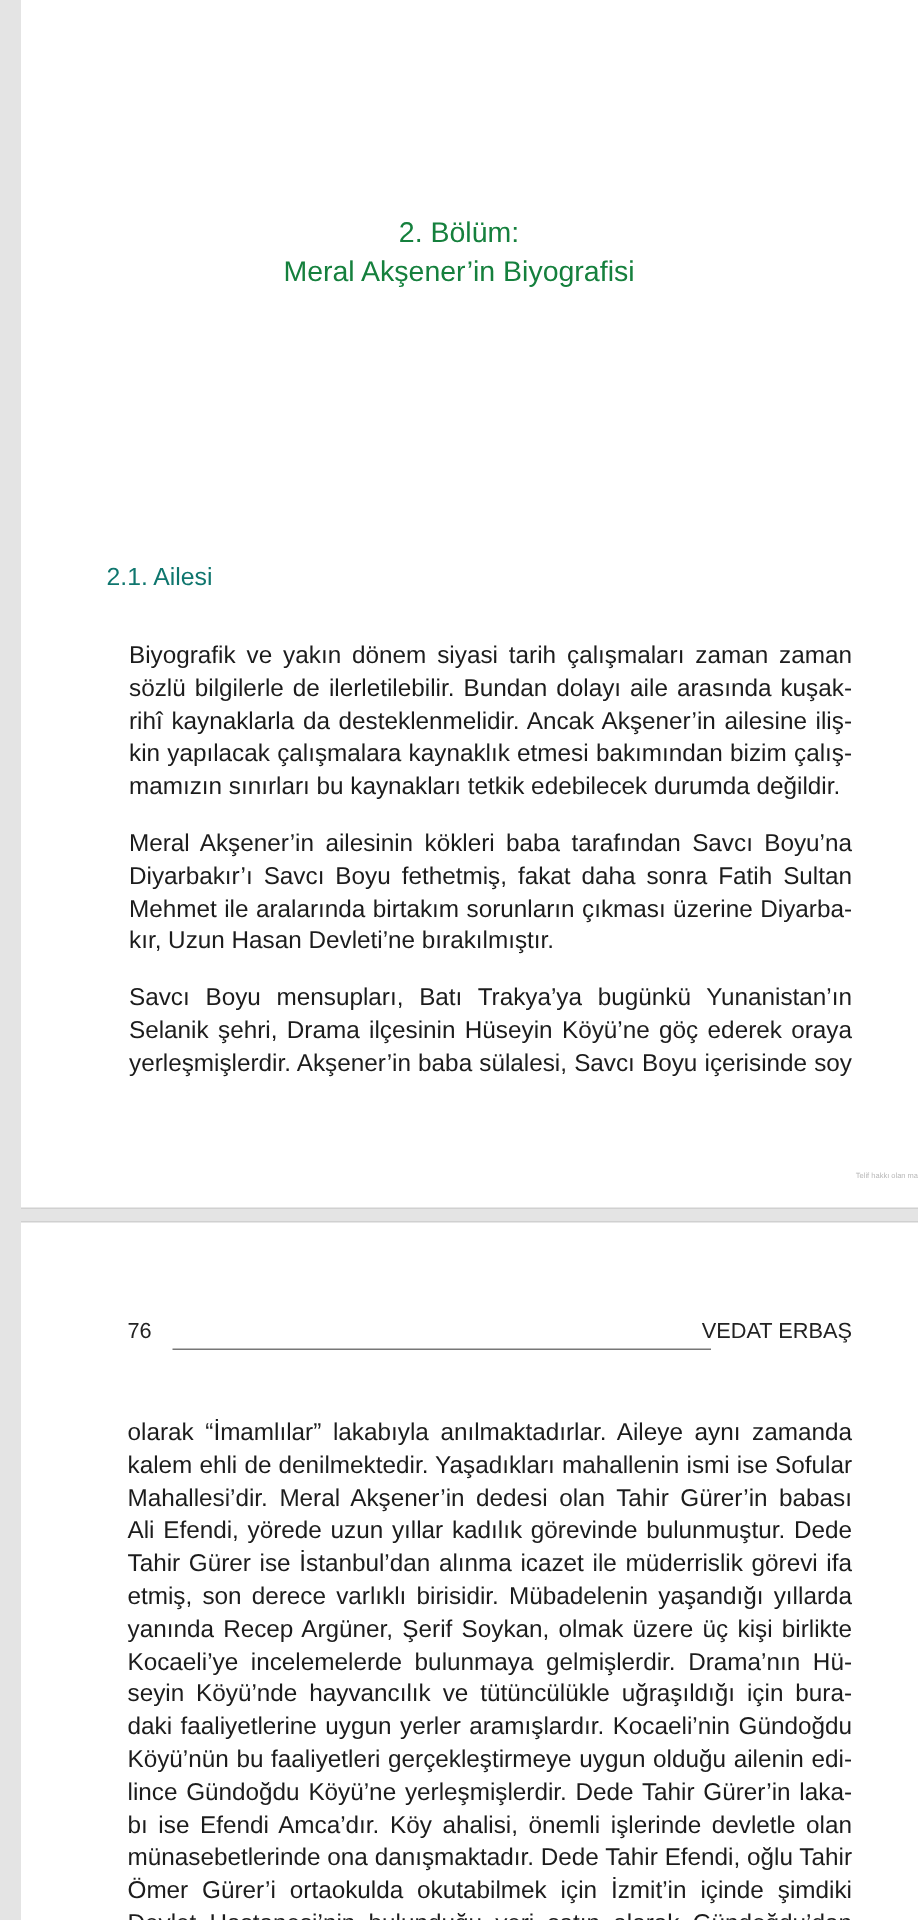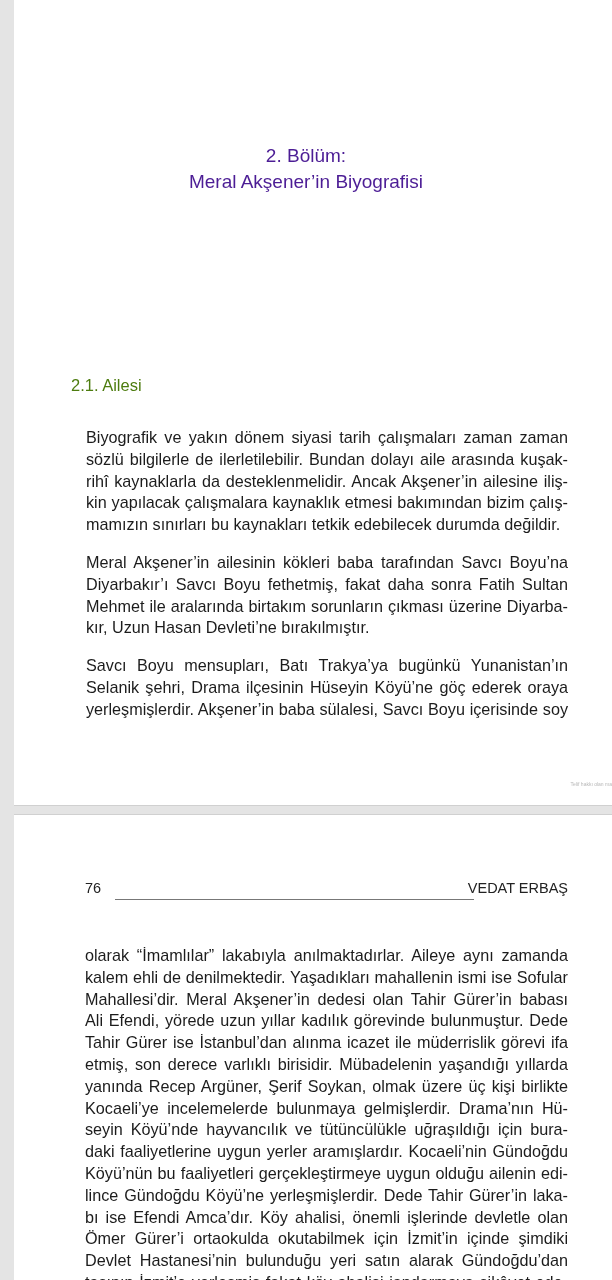--- a/index.html
+++ b/index.html
@@ -10,24 +10,24 @@
     color: #1e1e1e;
     position: relative;
   }
   .page {
     position: absolute; left: 14px; width: 598px; background: #ffffff;
   }
   #page1 { top: 0; height: 805px; border-bottom: 1px solid #d0d0d0; }
   #page2 { top: 814px; height: 466px; border-top: 1px solid #d0d0d0; }
   .chapter-title {
     position: absolute; top: 143px; left: 0; width: 100%;
-    text-align: center; font-size: 19px; line-height: 26px; color: #4c1d95;
+    text-align: center; font-size: 19px; line-height: 26px; color: #15803d;
   }
   .section-heading {
-    position: absolute; top: 376px; left: 71px; font-size: 16.5px; color: #4d7c0f;
+    position: absolute; top: 376px; left: 71px; font-size: 16.5px; color: #0f766e;
   }
   .body-text {
     position: absolute; left: 71px; width: 497px;
     font-size: 16.2px; line-height: 21.8px; color: #1c1c1c;
     text-align: justify;
   }
   .body-text p { margin: 16px 0 4px 0; text-indent: 15px; }
   .body-text p.cont { text-indent: 0; }
   .line { display: block; text-align: justify; text-align-last: justify; white-space: nowrap; }
   .line.last { text-align-last: left; }
@@ -93,17 +93,18 @@
     <span class="line">Ali Efendi, yörede uzun yıllar kadılık görevinde bulunmuştur. Dede</span>
     <span class="line">Tahir Gürer ise İstanbul’dan alınma icazet ile müderrislik görevi ifa</span>
     <span class="line">etmiş, son derece varlıklı birisidir. Mübadelenin yaşandığı yıllarda</span>
     <span class="line">yanında Recep Argüner, Şerif Soykan, olmak üzere üç kişi birlikte</span>
     <span class="line">Kocaeli’ye incelemelerde bulunmaya gelmişlerdir. Drama’nın Hü-</span>
     <span class="line">seyin Köyü’nde hayvancılık ve tütüncülükle uğraşıldığı için bura-</span>
     <span class="line">daki faaliyetlerine uygun yerler aramışlardır. Kocaeli’nin Gündoğdu</span>
     <span class="line">Köyü’nün bu faaliyetleri gerçekleştirmeye uygun olduğu ailenin edi-</span>
     <span class="line">lince Gündoğdu Köyü’ne yerleşmişlerdir. Dede Tahir Gürer’in laka-</span>
     <span class="line">bı ise Efendi Amca’dır. Köy ahalisi, önemli işlerinde devletle olan</span>
+    <span class="line">münasebetlerinde ona danışmaktadır. Dede Tahir Efendi, oğlu Tahir</span>
     <span class="line">Ömer Gürer’i ortaokulda okutabilmek için İzmit’in içinde şimdiki</span>
     <span class="line">Devlet Hastanesi’nin bulunduğu yeri satın alarak Gündoğdu’dan</span>
     <span class="line">taşınıp İzmit’e yerleşmiş fakat köy ahalisi jandarmaya şikâyet ede-</span>
   </p>
 </div>
 
 </body></html>

